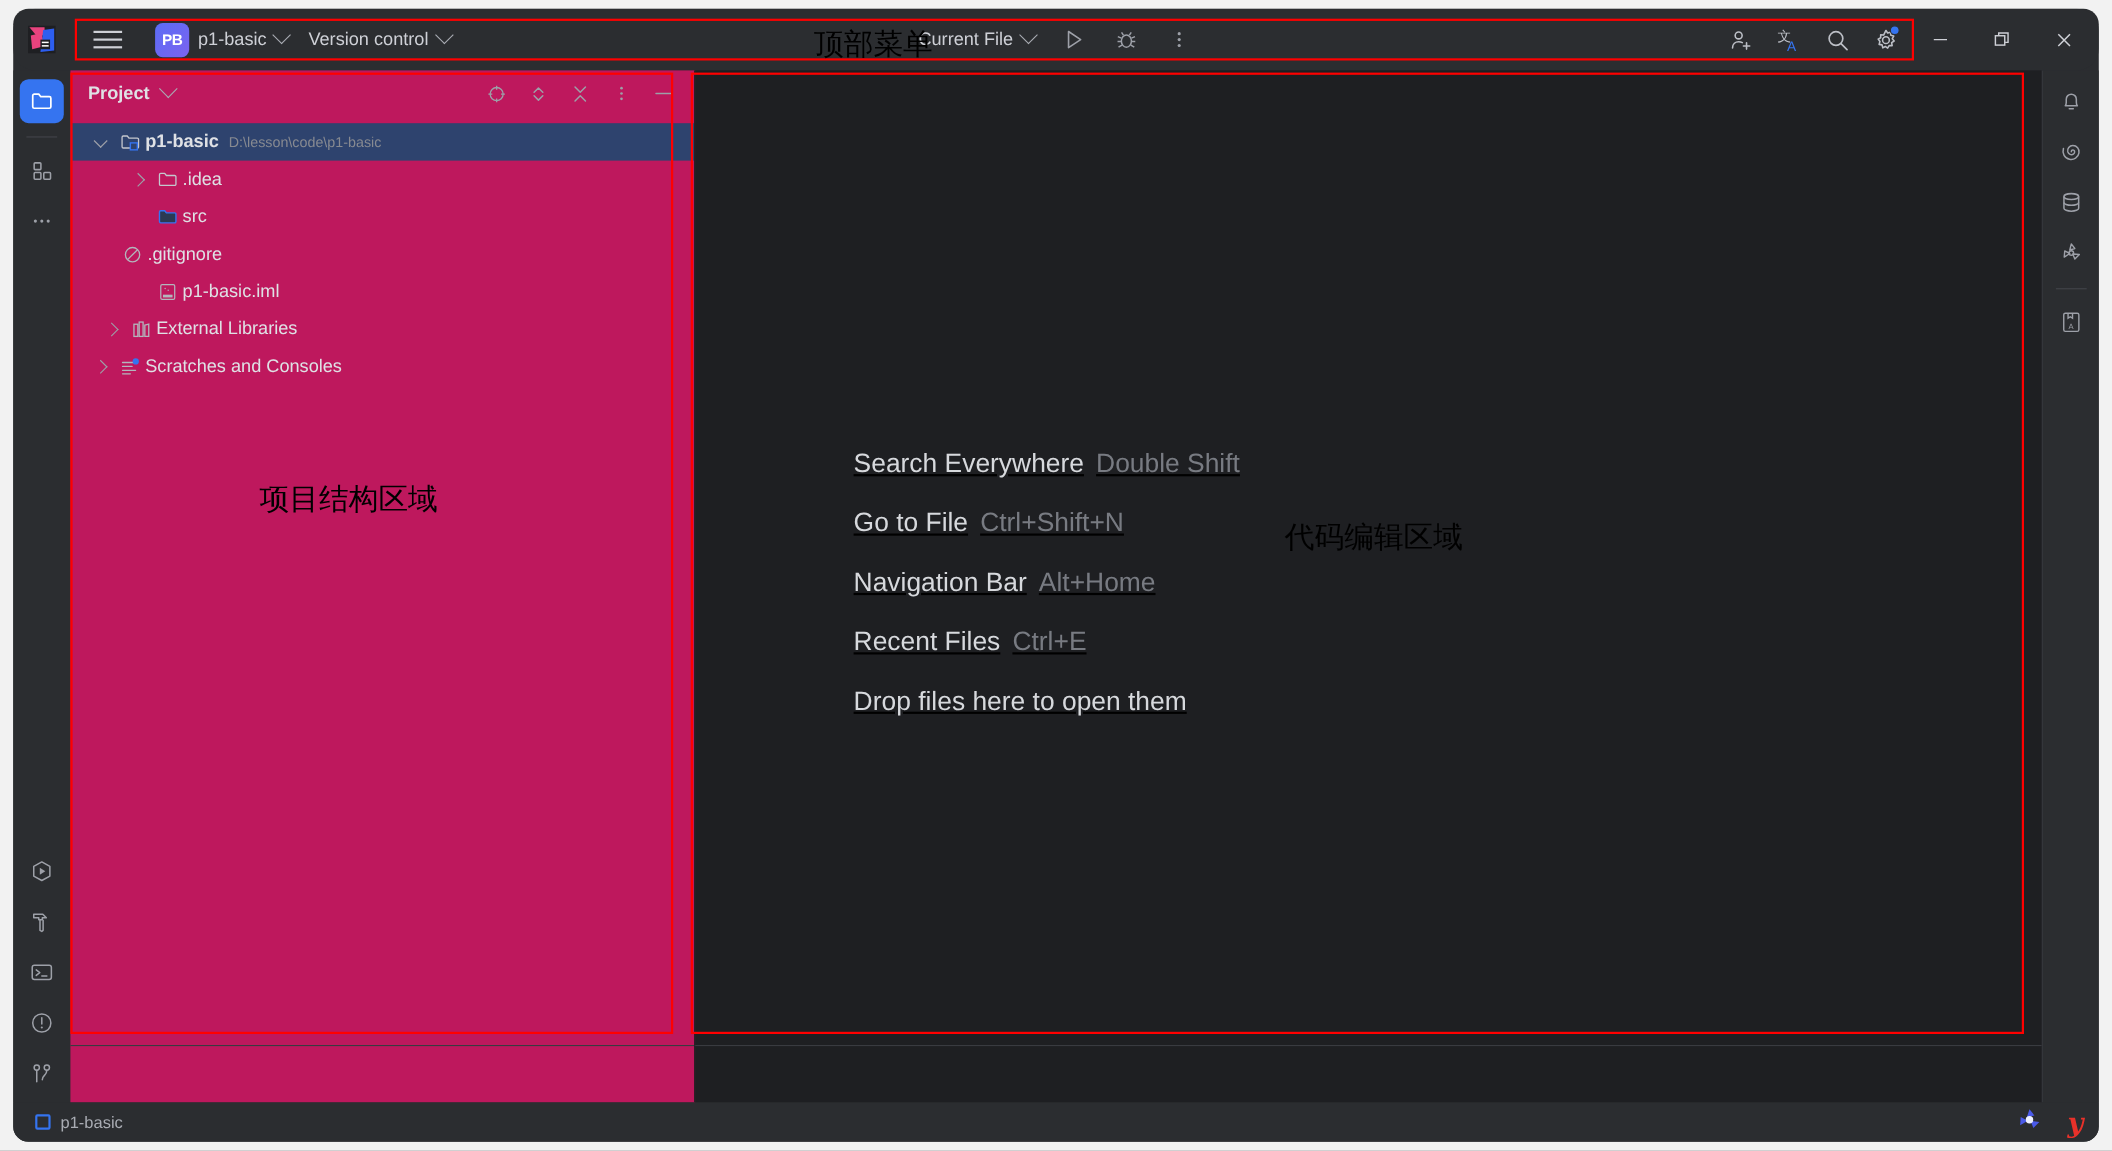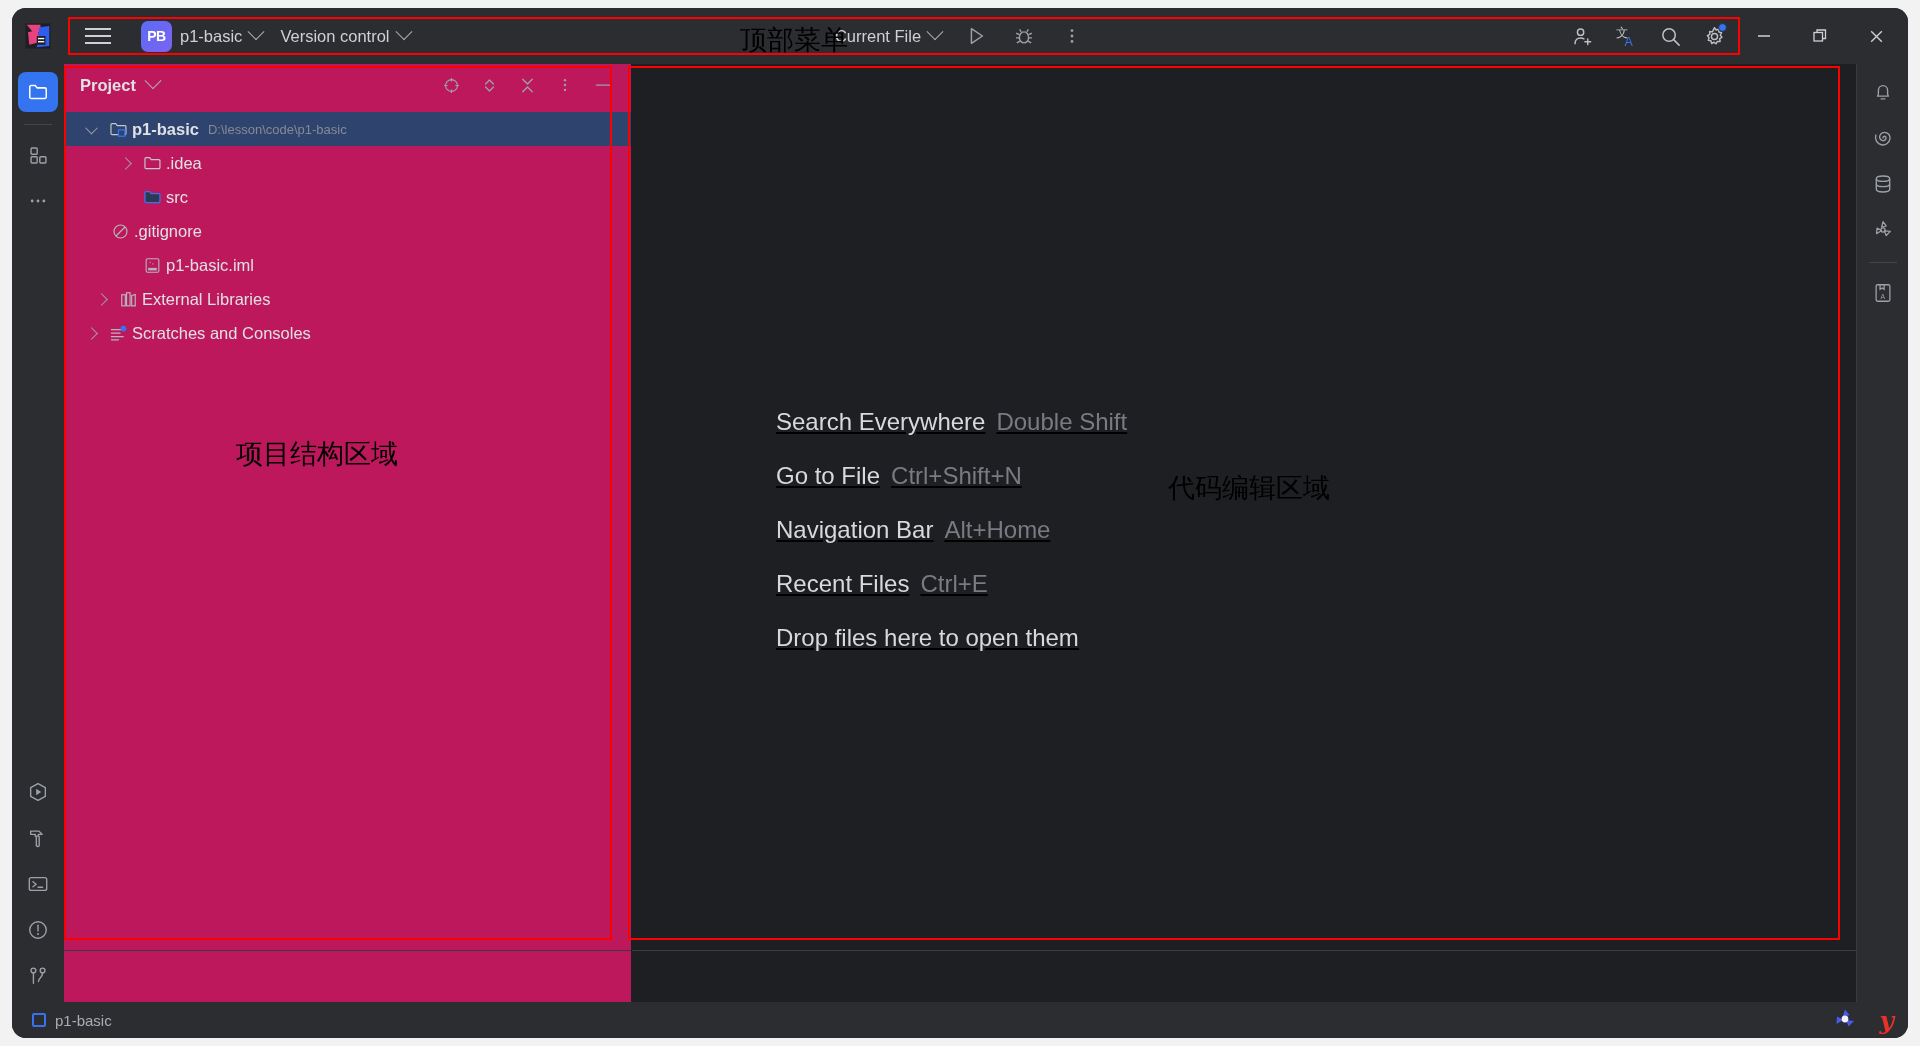--- a/index.html
+++ b/index.html
@@ -21,20 +21,21 @@
   }
 
   
   .titlebar {
     height: 56px;
     background: #2b2d30;
     display: flex;
     align-items: center;
     flex: none;
     position: relative;
+    border-radius: 20px;
   }
   .app-logo {
     width: 52px; height: 56px;
     display: flex; align-items: center; justify-content: center;
     flex: none;
   }
   .tb-left {
     display: flex; align-items: center; gap: 0px;
     height: 100%;
     padding-left: 14px;

